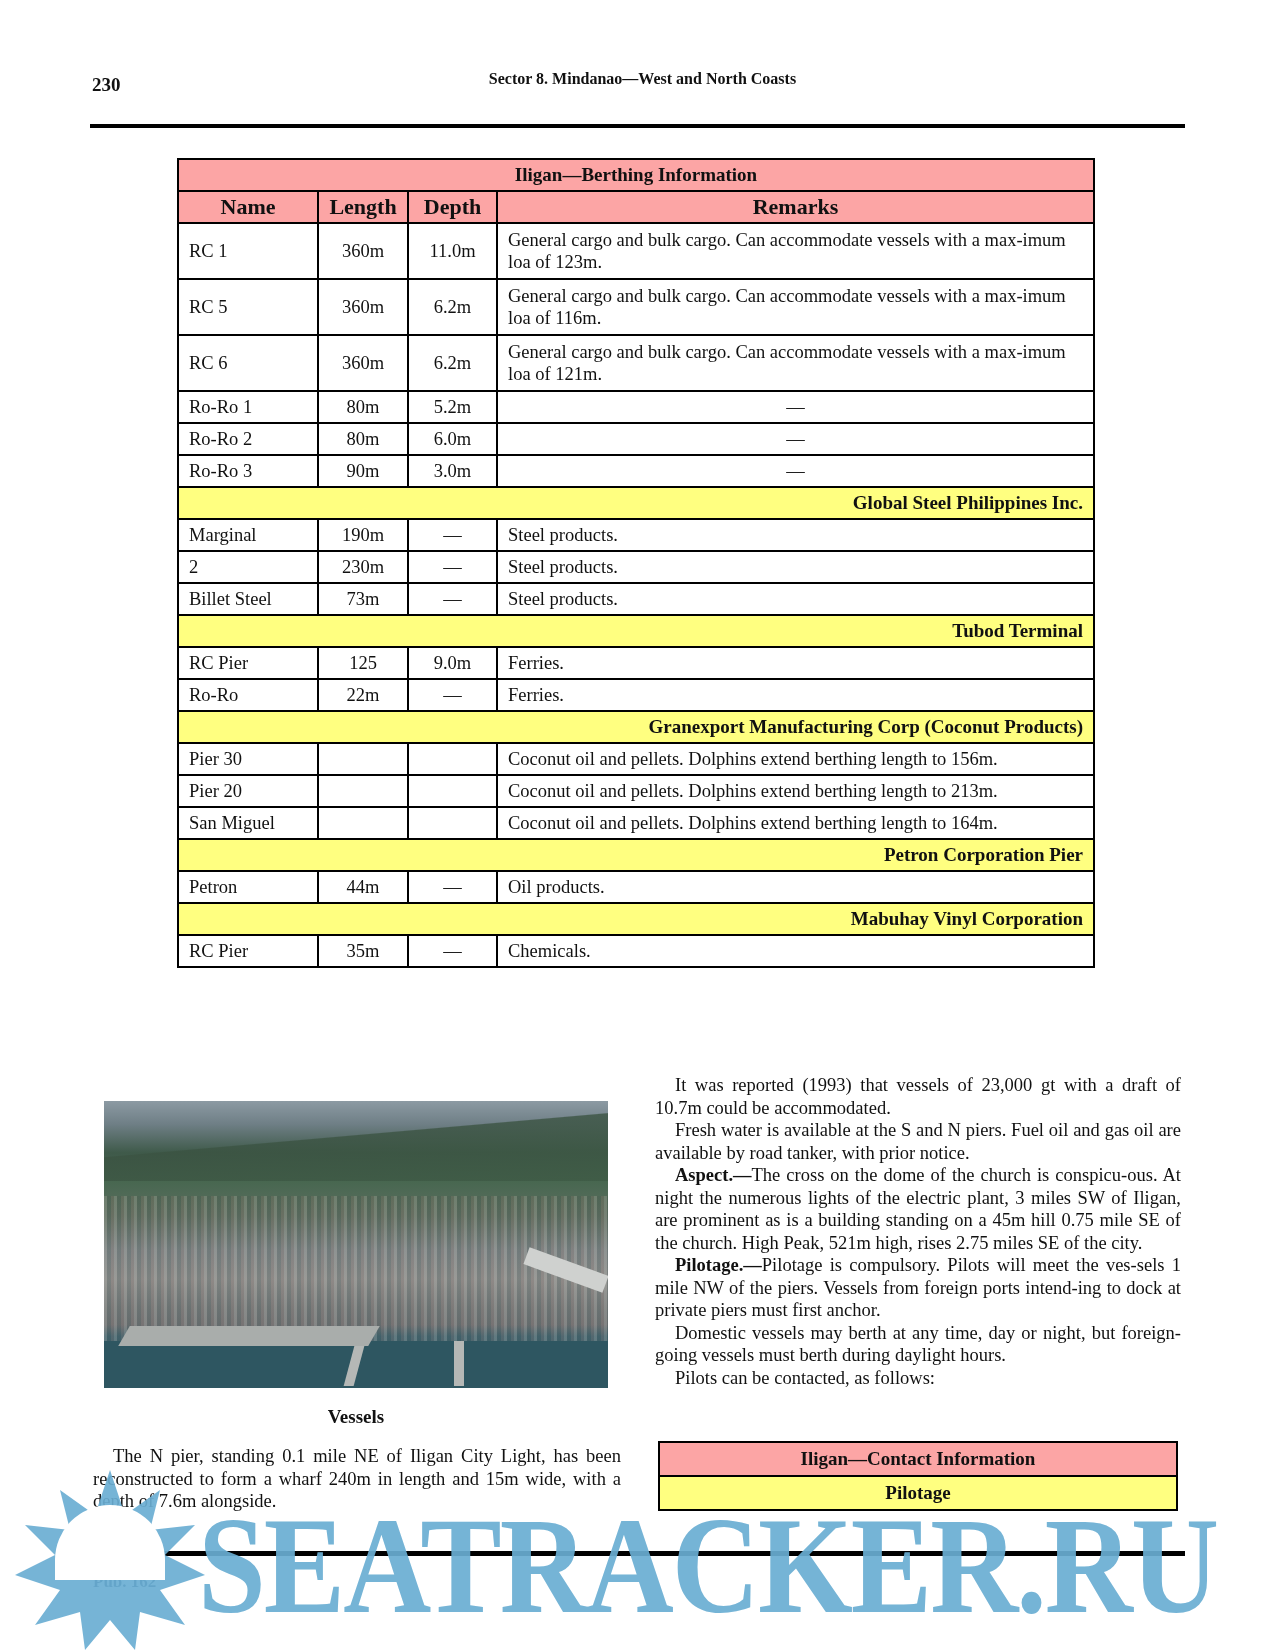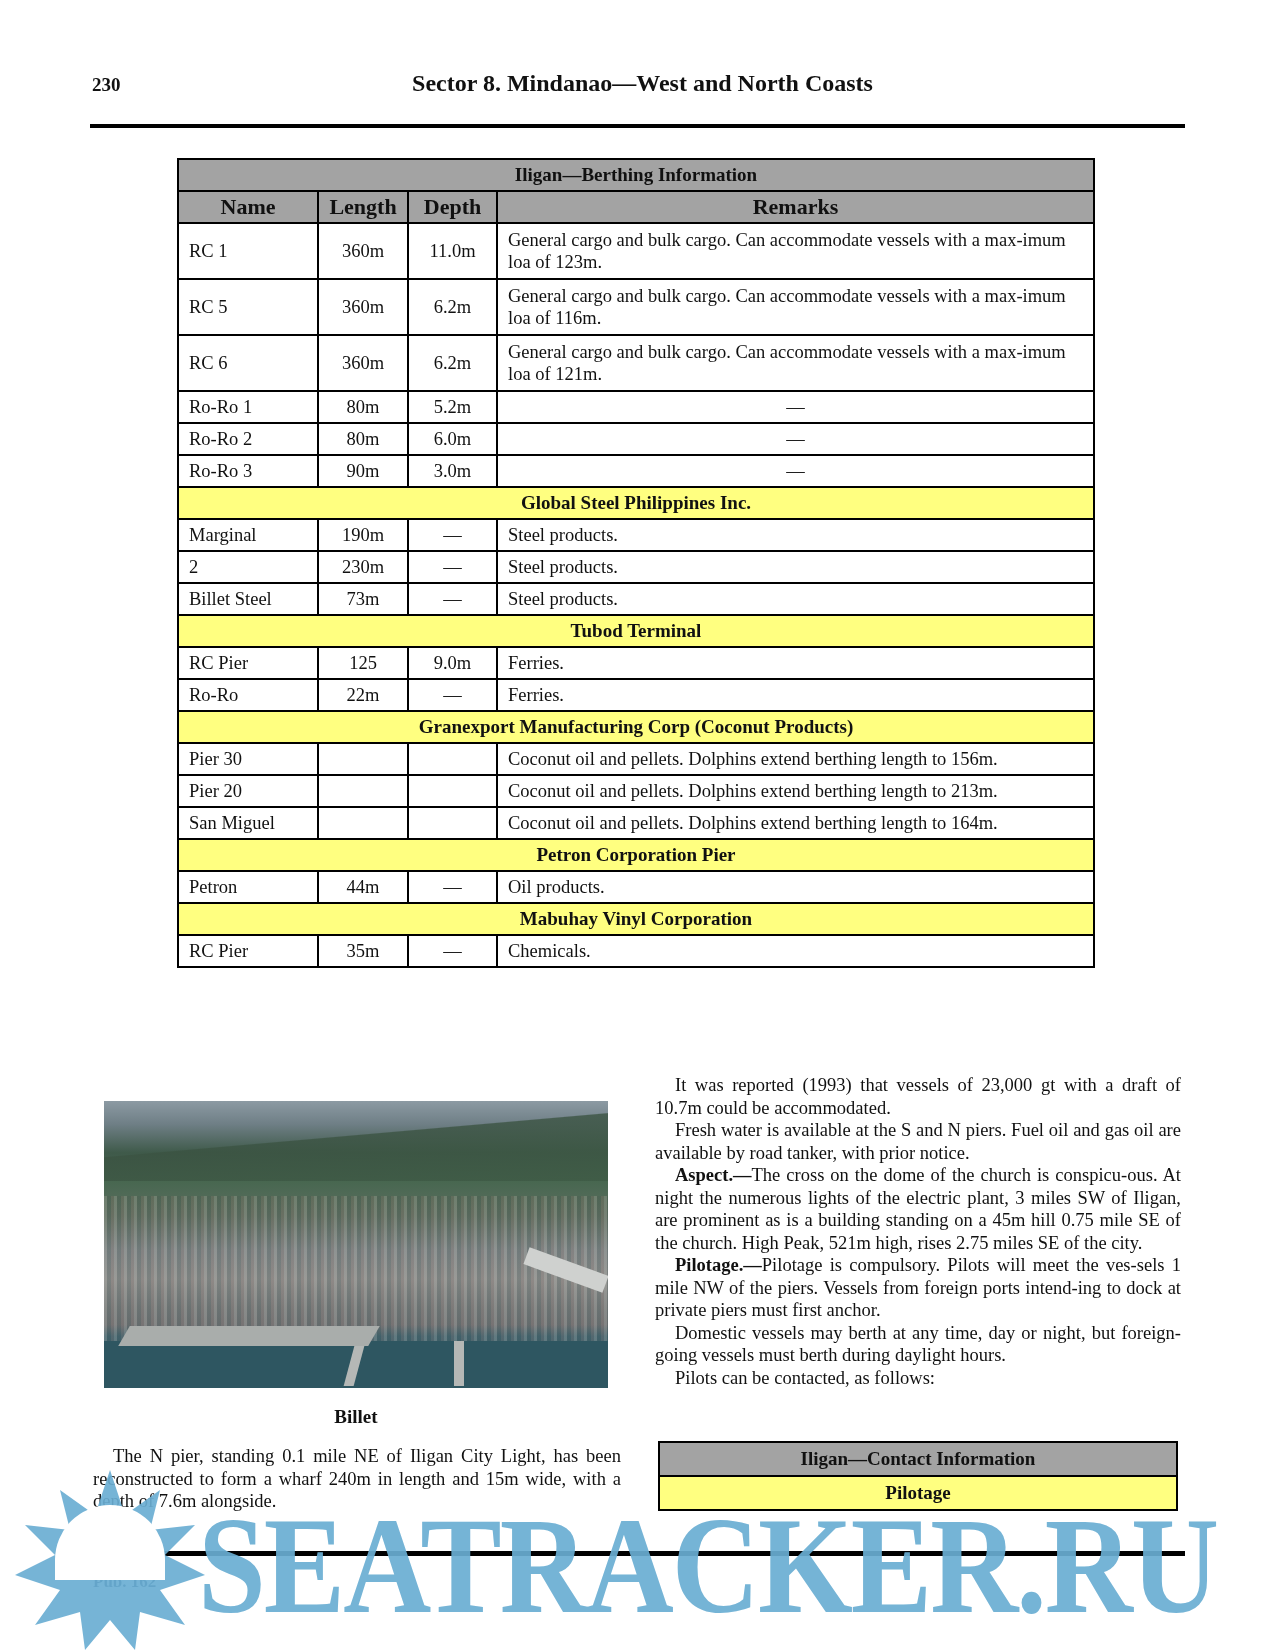--- a/index.html
+++ b/index.html
@@ -1,40 +1,40 @@
 <!DOCTYPE html>
 <html><head>
 <meta charset="utf-8">
 <style>
   html, body { margin: 0; padding: 0; background: #ffffff; }
   body {
     width: 1275px; height: 1650px; position: relative; overflow: hidden;
     font-family: "Liberation Serif", "DejaVu Serif", serif; color: #111;
   }
   .page-num { position: absolute; left: 92px; top: 74px; font-size: 19px; font-weight: bold; }
-  .running-title { position: absolute; left: 0; width: 1275px; text-align: center; top: 70px; font-size: 24px; font-weight: bold; padding-left: 10px; box-sizing: border-box; }
+  .running-title { position: absolute; left: 0; width: 1275px; text-align: center; top: 70px; font-size: 16px; font-weight: bold; padding-left: 10px; box-sizing: border-box; }
   .header-rule { position: absolute; left: 90px; width: 1095px; top: 124px; height: 4px; background: #000; }
 
   table.berthing {
     position: absolute; left: 177px; top: 158px; width: 918px;
     border-collapse: collapse; font-size: 18.5px; line-height: 22px;
   }
   table.berthing td, table.berthing th { border: 2.5px solid #000; padding: 0 10px; }
-  .green { background: #a3a3a3; margin-left: 18px; }
+  .green { background: #fca5a5; margin-left: 18px; }
   .yellow { background: #ffff80; }
   th.title-cell { height: 30px; font-size: 19px; font-weight: bold; text-align: center; }
   th.col-head { height: 30px; font-size: 22px; font-weight: bold; text-align: center; }
   td.name { width: 118px; text-align: left; }
   td.len { width: 68px; text-align: center; }
   td.dep { width: 67px; text-align: center; }
   td.rem { text-align: left; }
   td.rem.center { text-align: center; }
   tr.row-tall td { height: 52px; padding-top: 1px; padding-bottom: 1px; }
   tr.row-short td { height: 30px; }
-  tr.section td { height: 30px; text-align: center; font-weight: bold; font-size: 19px; }
+  tr.section td { height: 30px; text-align: right; font-weight: bold; font-size: 19px; }
 
   .photo {
     position: absolute; left: 104px; top: 1101px; width: 504px; height: 287px;
     background:
       linear-gradient(180deg, #8c9aa3 0%, #6f7f86 8%, #3f5a4a 18%, #486750 28%, #5b6e60 40%, #7b8587 52%, #8a8e8d 62%, #747b7c 72%, #6c7275 78%, #3f6470 82%, #2f5664 100%);
     overflow: hidden;
   }
   .photo .mtn { position: absolute; left: 0; top: 10px; width: 504px; height: 70px;
     background: linear-gradient(175deg, transparent 40%, #3b5342 41%, #3e5a45 100%); opacity: 0.8; }
   .photo .city { position: absolute; left: 0; top: 95px; width: 504px; height: 150px;
@@ -201,21 +201,21 @@
 
 <div class="photo">
   <div class="mtn"></div>
   <div class="city"></div>
   <div class="water"></div>
   <div class="pier1"></div>
   <div class="pier2"></div>
   <div class="pier3"></div>
   <div class="wharf"></div>
 </div>
-<div class="photo-caption">Billet</div>
+<div class="photo-caption">Vessels</div>
 
 <div class="left-text">
   <p class="para">The N pier, standing 0.1 mile NE of Iligan City Light, has been reconstructed to form a wharf 240m in length and 15m wide, with a depth of 7.6m alongside.</p>
 </div>
 
 <div class="right-text">
   <p class="para"><b></b><span>It was reported (1993) that vessels of 23,000 gt with a draft of 10.7m could be accommodated.</span></p>
   <p class="para"><b></b><span>Fresh water is available at the S and N piers. Fuel oil and gas oil are available by road tanker, with prior notice.</span></p>
   <p class="para"><b>Aspect.—</b><span>The cross on the dome of the church is conspicu-ous. At night the numerous lights of the electric plant, 3 miles SW of Iligan, are prominent as is a building standing on a 45m hill 0.75 mile SE of the church. High Peak, 521m high, rises 2.75 miles SE of the city.</span></p>
   <p class="para"><b>Pilotage.—</b><span>Pilotage is compulsory. Pilots will meet the ves-sels 1 mile NW of the piers. Vessels from foreign ports intend-ing to dock at private piers must first anchor.</span></p>

